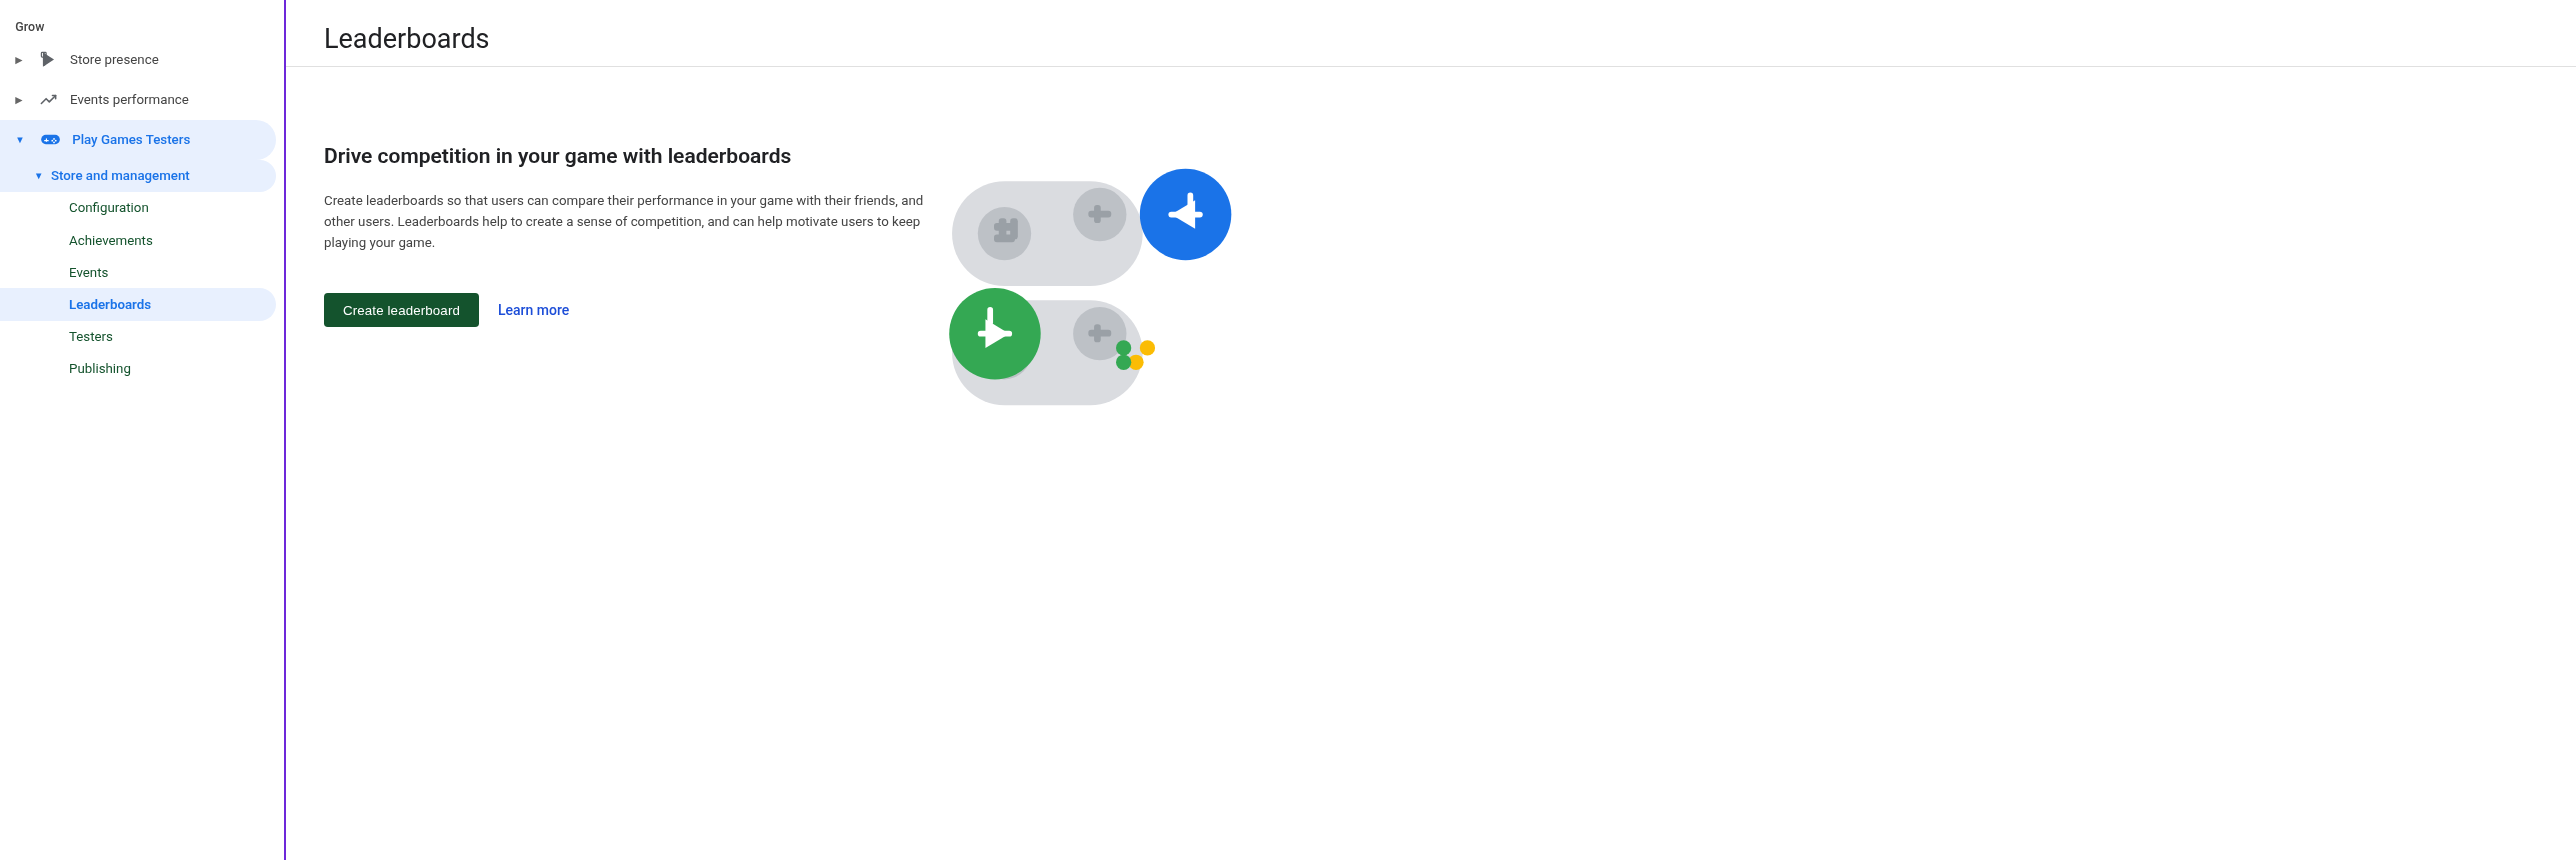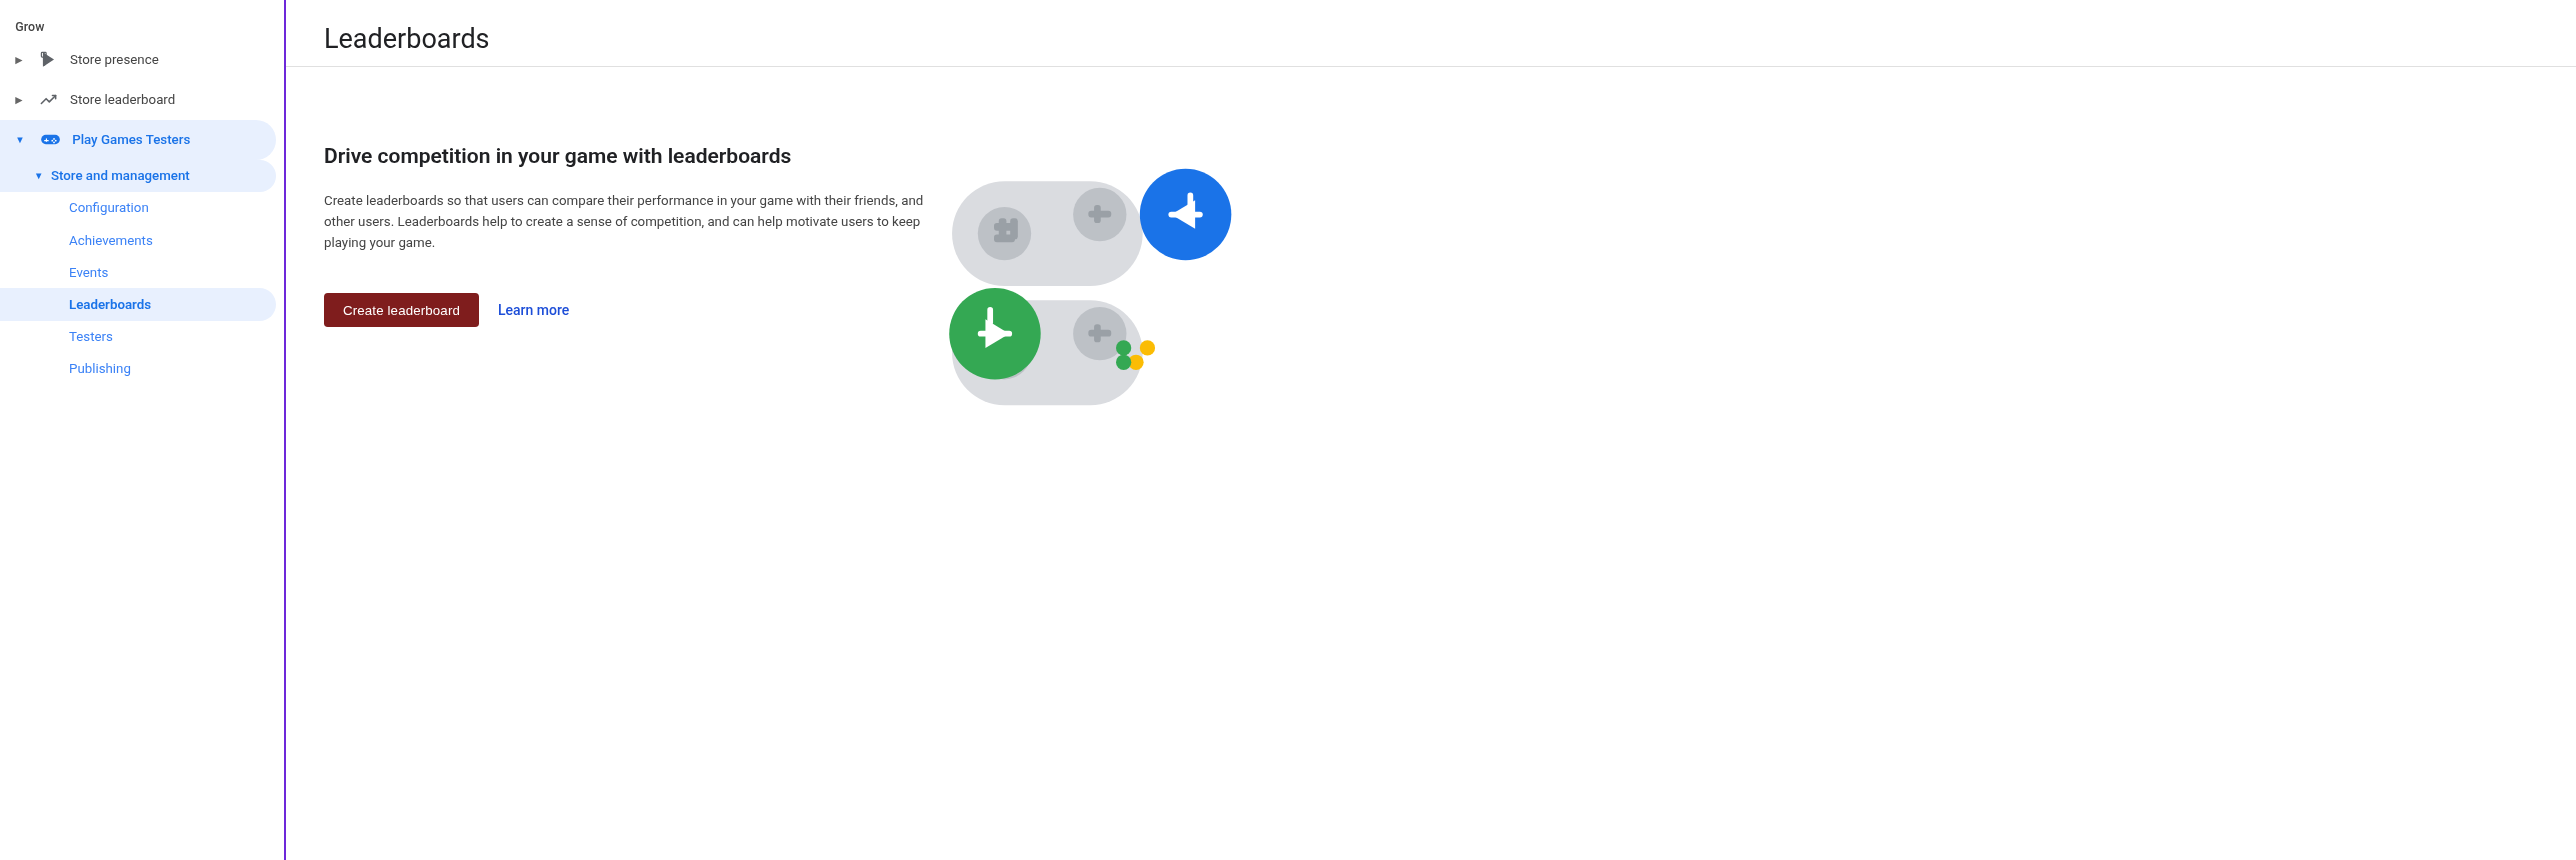--- a/index.html
+++ b/index.html
@@ -88,21 +88,21 @@
     }
 
     .sidebar-sub-sub-item {
       display: flex;
       align-items: center;
       padding: 8.6px 15.2px 8.6px 69px;
       cursor: pointer;
       border-radius: 0 23px 23px 0;
       margin-right: 7.6px;
       font-size: 13.3px;
-      color: #3b82f6;
+      color: #14532d;
     }
     .sidebar-sub-sub-item.active {
       background: #e8f0fe;
       color: #1a73e8;
       font-weight: 600;
     }
 
     
     .main {
       flex: 1;
@@ -151,21 +151,21 @@
       margin-bottom: 40px;
     }
 
     .action-row {
       display: flex;
       align-items: center;
       gap: 19px;
     }
 
     .btn-primary {
-      background: #7f1d1d;
+      background: #14532d;
       color: #fff;
       border: none;
       border-radius: 3.8px;
       padding: 9.5px 19px;
       font-size: 13.3px;
       font-weight: 500;
       cursor: pointer;
       letter-spacing: 0.01em;
     }
 
@@ -220,21 +220,21 @@
   </div>
 
   <div class="sidebar-item">
     <span class="chevron">▶</span>
     <span class="icon">
       <svg width="19" height="19" viewBox="0 0 24 24" fill="none">
         <polyline points="3,17 9,11 13,15 21,7" stroke="#5f6368" stroke-width="2" fill="none" stroke-linecap="round" stroke-linejoin="round"></polyline>
         <polyline points="17,7 21,7 21,11" stroke="#5f6368" stroke-width="2" fill="none" stroke-linecap="round" stroke-linejoin="round"></polyline>
       </svg>
     </span>
-    <span class="label">Store leaderboard</span>
+    <span class="label">Events performance</span>
   </div>
 
   <div class="sidebar-item active">
     <span class="chevron down">▼</span>
     <span class="icon gamepad-icon">
       <svg width="21" height="17" viewBox="0 0 36 24" fill="none">
         <rect x="2" y="4" width="32" height="16" rx="8" fill="#1a73e8"></rect>
         <rect x="10" y="10" width="2" height="6" rx="1" fill="white"></rect>
         <rect x="7" y="13" width="8" height="2" rx="1" fill="white"></rect>
         <circle cx="24" cy="11" r="1.5" fill="white"></circle>

